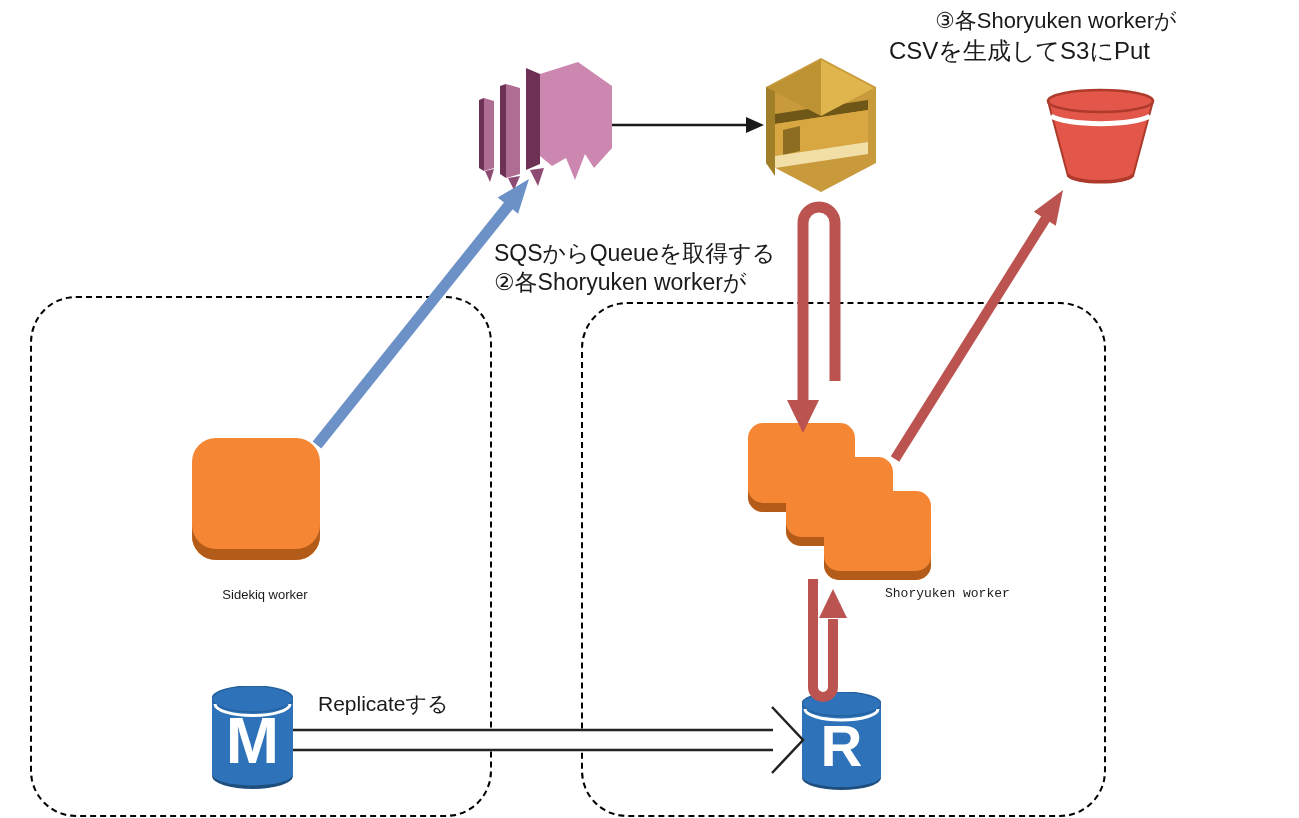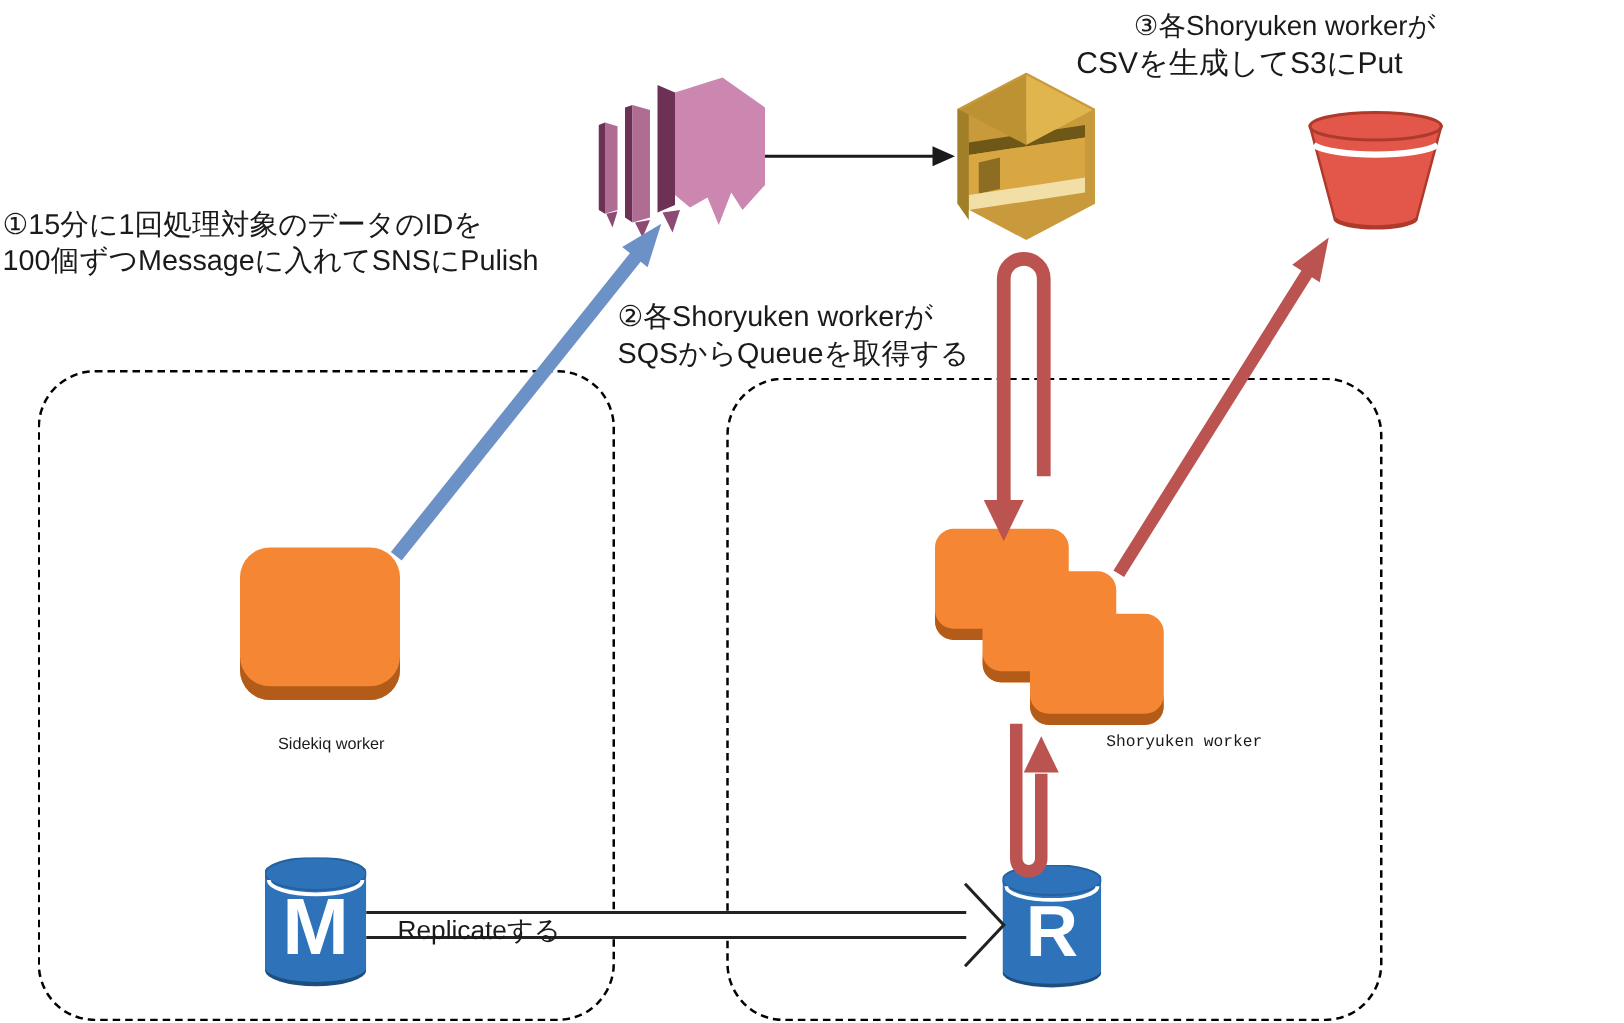--- a/index.html
+++ b/index.html
@@ -37,27 +37,27 @@
   #db-m .db-letter { font-size:64px; margin-top:6px; }
   #db-r .db-letter { font-size:58px; margin-top:8px; }
 
   
   #arrow-layer { position:absolute; left:0; top:0; z-index:8; pointer-events:none; }
 
   
   .anno { position:absolute; z-index:9; font-size:23px; line-height:29px; white-space:nowrap; }
   #anno1 { left:2px;  top:165px; }
   #anno2 { left:494px; top:239px; }
-  #anno3 { left:861px; top:6px; line-height:30px; }
+  #anno3 { left:889px; top:6px; line-height:30px; }
   #anno3 .l1 { font-size:22px; margin-left:46px; }
   #anno3 .l2 { font-size:24px; }
   .lbl { position:absolute; z-index:9; font-size:13px; white-space:nowrap; }
   #lbl-sidekiq   { left:180px; top:587px; width:170px; text-align:center; }
   #lbl-shoryuken { left:885px; top:586px;font-family:Liberation Mono, monospace; }
-  #lbl-replicate { left:318px; top:690px; font-size:21px;margin-top:40px; }
+  #lbl-replicate { left:318px; top:690px; font-size:21px; }
 </style>
 </head>
 <body>
 
 <div class="canvas">
 
   <div class="zone" id="zone-left"></div>
   <div class="zone" id="zone-right"></div>
 
   <div class="icon" id="sns">
@@ -148,28 +148,24 @@
       <line x1="895" y1="459" x2="1046" y2="218" stroke="#BB5451" stroke-width="10"></line>
       <polygon points="1063,190 1055.8,225.7 1033.8,211.7" fill="#BB5451"></polygon>
     </g>
 
     <g>
       <path d="M813,579 L813,687 A10,10 0 0 0 833,687 L833,619" stroke="#BB5451" stroke-width="10" fill="none"></path>
       <polygon points="833,589 819,618 847,618" fill="#BB5451"></polygon>
     </g>
   </svg>
 
-  <div class="anno" id="anno1">
-    <div>①15分に1回処理対象のデータのIDを</div>
-    <div>100個ずつMessageに入れてSNSにPulish</div>
-  </div>
 
   <div class="anno" id="anno2">
+    <div>SQSからQueueを取得する</div>
     <div>②各Shoryuken workerが</div>
-    <div>SQSからQueueを取得する</div>
   </div>
 
   <div class="anno" id="anno3">
     <div class="l1">③各Shoryuken workerが</div>
     <div class="l2">CSVを生成してS3にPut</div>
   </div>
 
   <div class="lbl" id="lbl-sidekiq">Sidekiq worker</div>
   <div class="lbl" id="lbl-shoryuken">Shoryuken worker</div>
   <div class="lbl" id="lbl-replicate">Replicateする</div>

